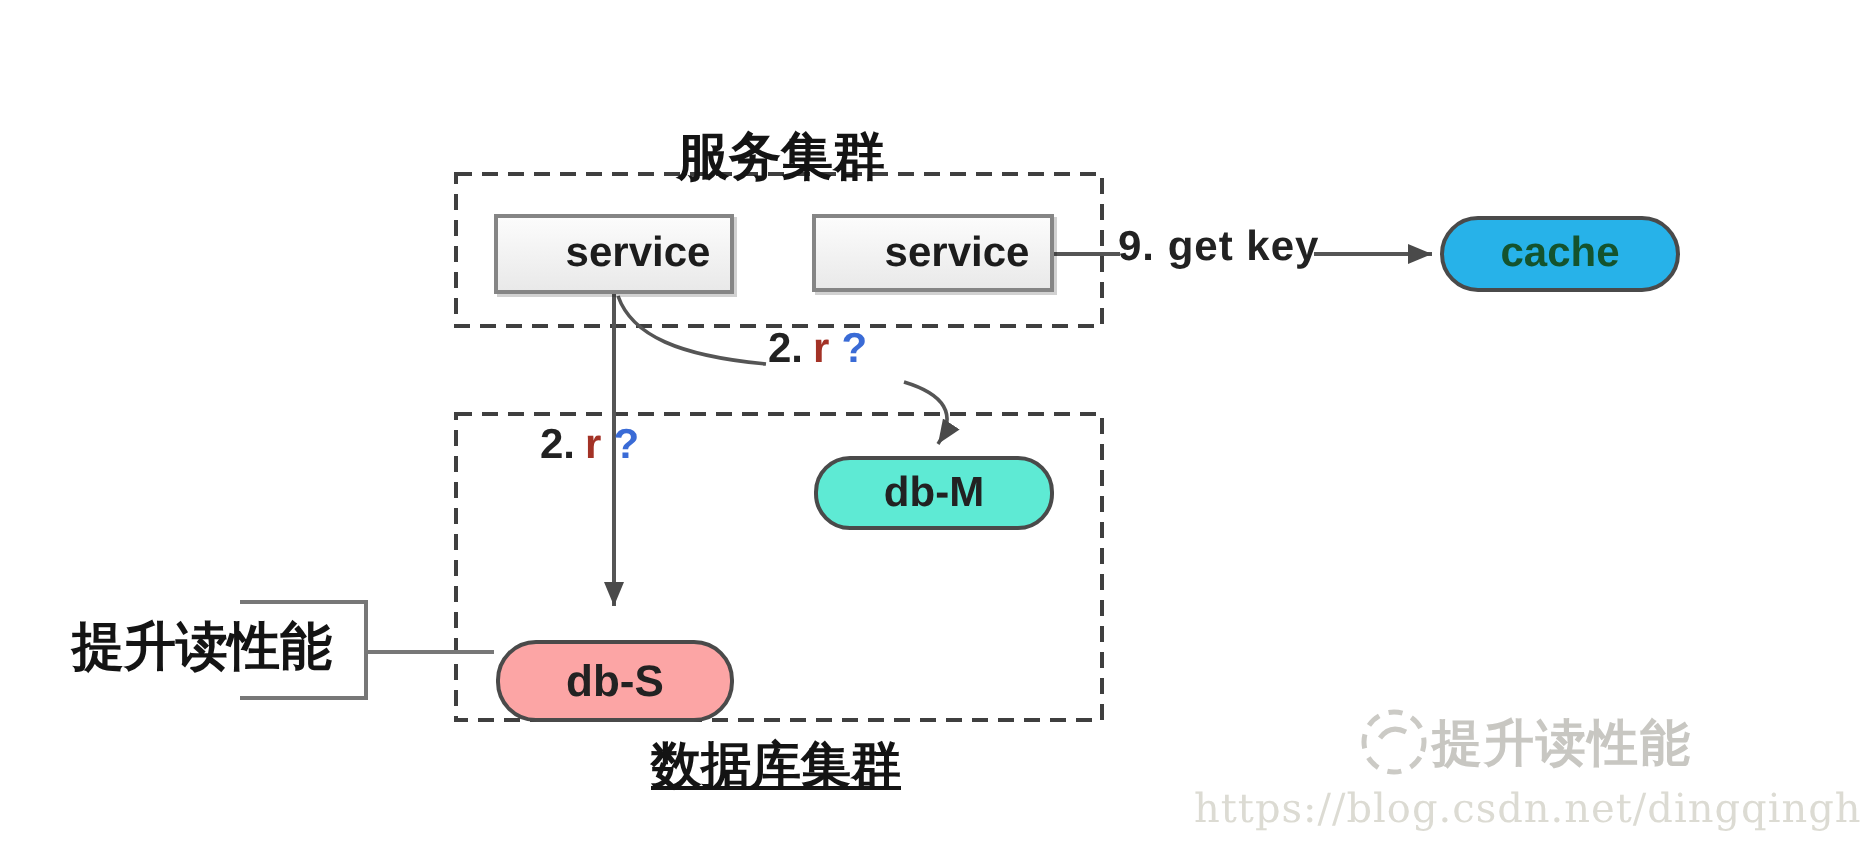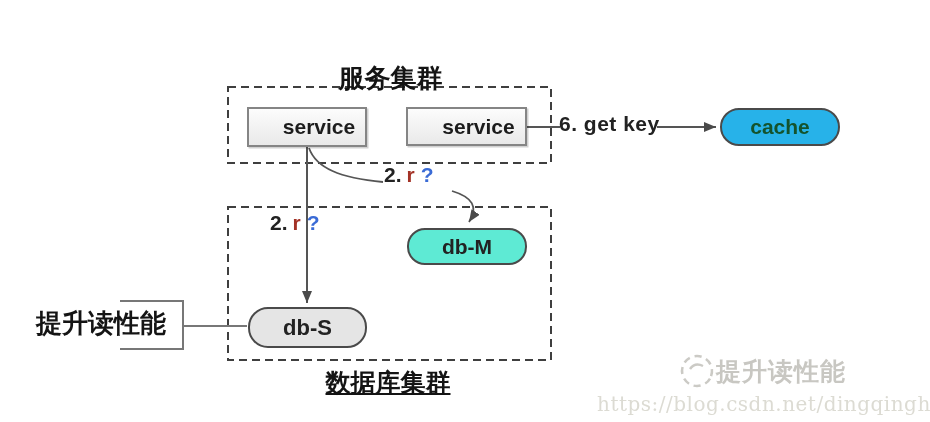--- a/index.html
+++ b/index.html
@@ -26,22 +26,22 @@
   #service-2 { left:406px; top:107px; width:121px; height:39px; }
 
   .stadium {
     border: 2px solid #4a4a4a;
     font-weight:700; color:#222;
   }
   #cache-node { left:720px; top:108px; width:120px; height:38px; border-radius:19px;
                 background:#27b2e9; font-size:21px; color:#14532d; }
   #db-m-node  { left:407px; top:228px; width:120px; height:37px; border-radius:18px;
                 background:#5eead4; font-size:21px; }
-  #db-s-node  { left:248px; top:307px; width:119px; height:41px; border-radius:20px;
-                background:#e5e5e5; font-size:22px; }
+  #db-s-node  { left:248px; top:320px; width:119px; height:41px; border-radius:20px;
+                background:#fca5a5; font-size:22px; }
 
   .cluster-title {
     position:absolute; text-align:center; font-weight:700; color:#141414;
     font-size:26px; z-index:2; white-space:nowrap;
   }
   #service-cluster-title { left:298px; top:61px; width:185px; }
   #db-cluster-title { left:293px; top:366px; width:190px; font-size:25px;text-decoration:underline; }
 
   .edge-label { position:absolute; z-index:2; white-space:nowrap;
                 font-weight:700; color:#222; }
@@ -110,21 +110,21 @@
   <div class="cluster-title" id="db-cluster-title">数据库集群</div>
 
   <div class="node service-box" id="service-1">service</div>
   <div class="node service-box" id="service-2">service</div>
 
   <div class="node stadium" id="cache-node">cache</div>
 
   <div class="node stadium" id="db-m-node">db-M</div>
   <div class="node stadium" id="db-s-node">db-S</div>
 
-  <div class="edge-label" id="get-key-label">6. get key</div>
+  <div class="edge-label" id="get-key-label">9. get key</div>
 
   <div class="edge-label rq-label" id="read-master-label">
     <span class="step">2.</span><span class="op">r</span><span class="q">?</span>
   </div>
 
   <div class="edge-label rq-label" id="read-slave-label">
     <span class="step">2.</span><span class="op">r</span><span class="q">?</span>
   </div>
 
   <div id="annotation-bracket"></div>

